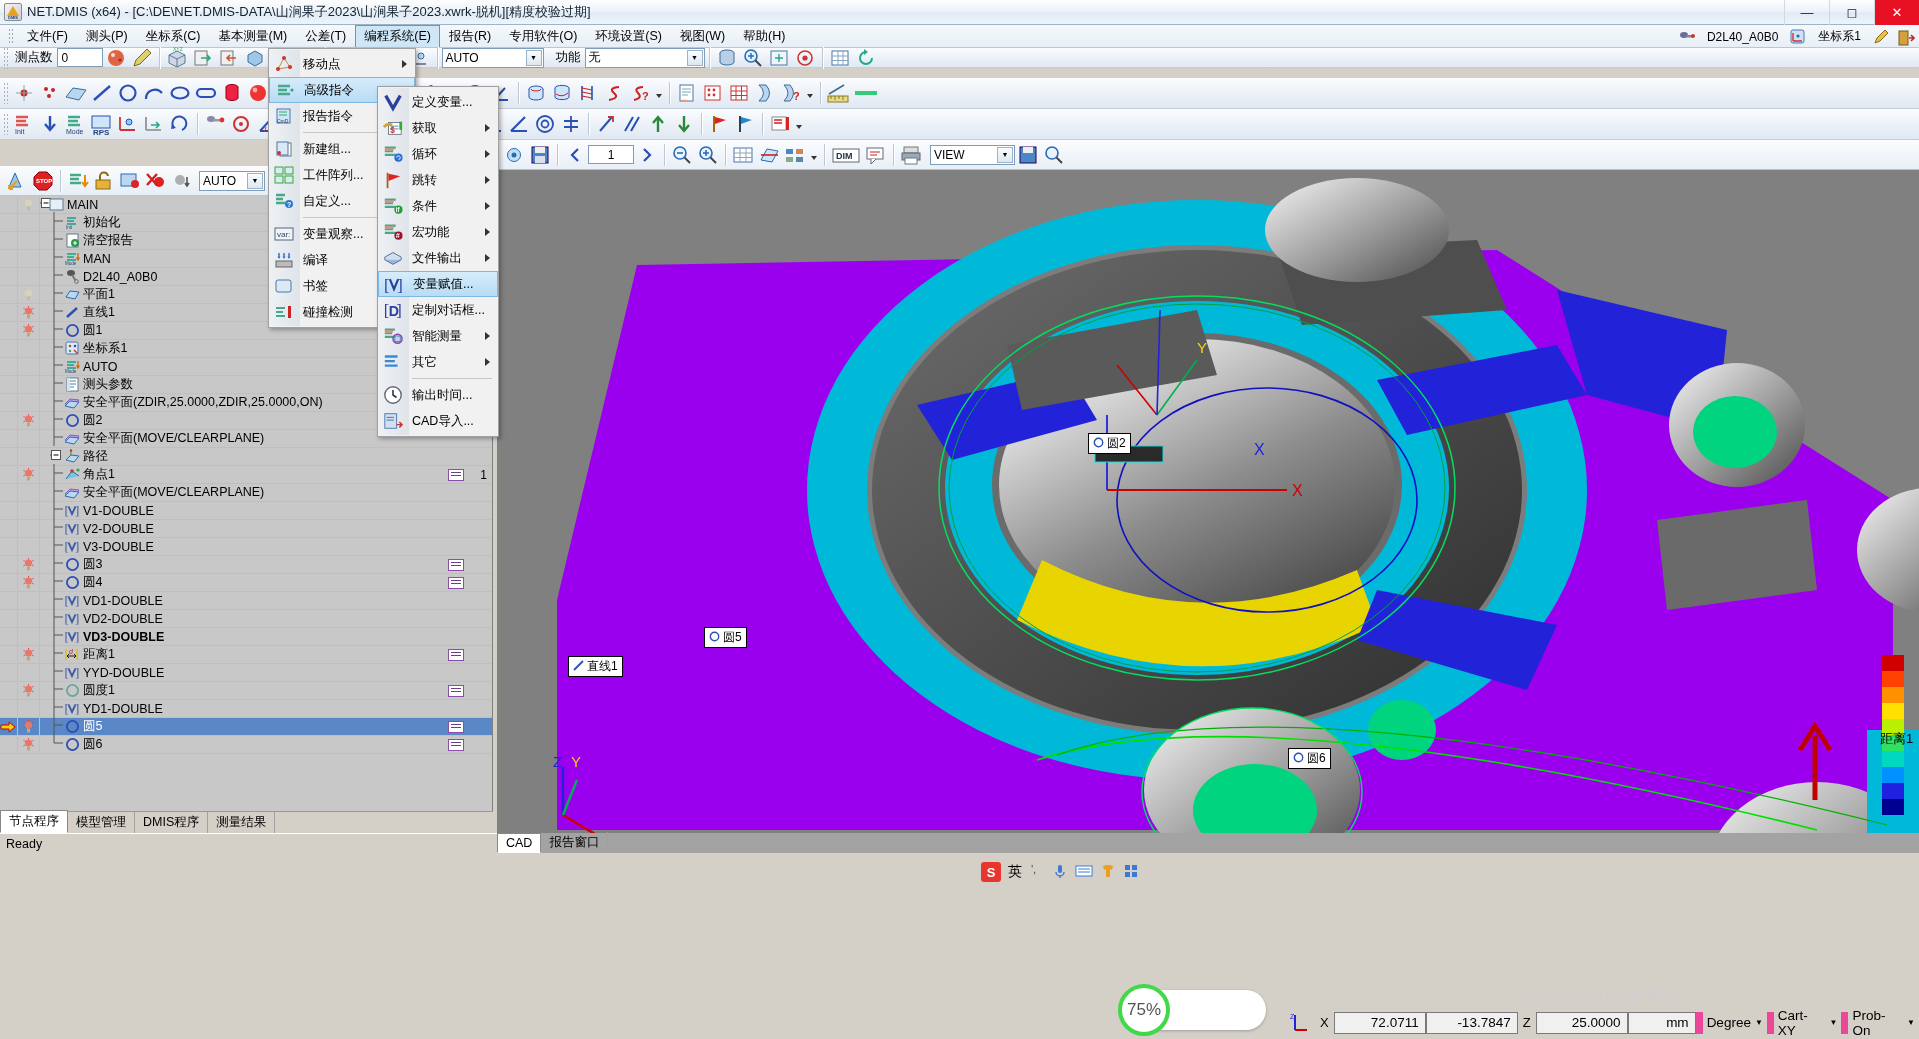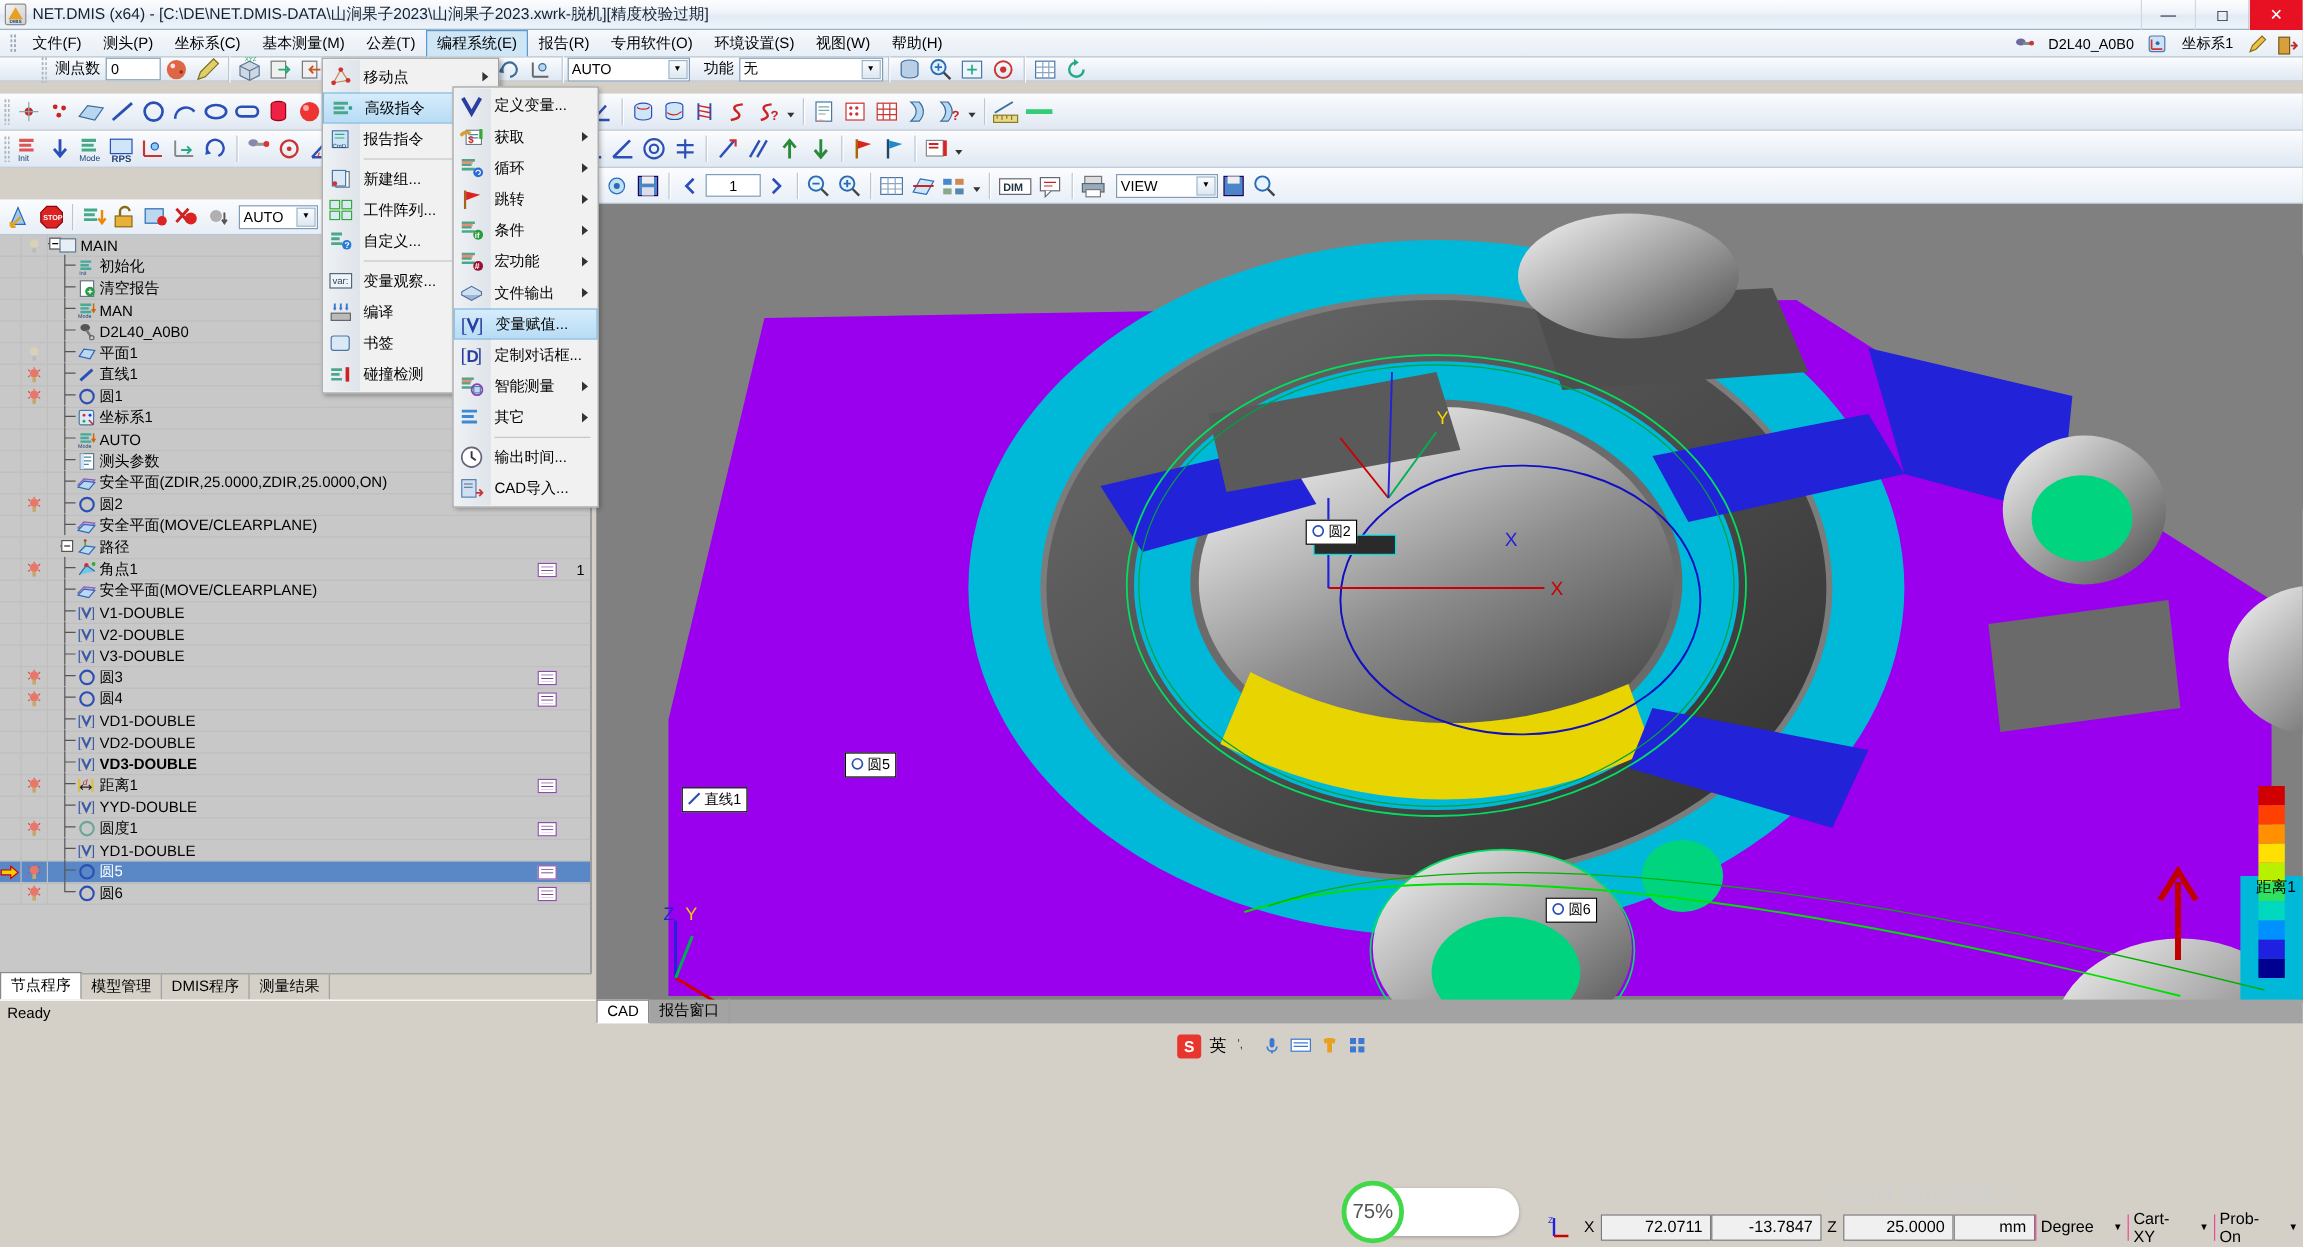--- a/index.html
+++ b/index.html
@@ -128,21 +128,21 @@
   .ime { position:absolute; left:975px; top:860px; height:24px; display:flex;
     align-items:center; gap:7px; padding:0 6px; }
   .ime .s-logo { width:20px;height:20px;background:#e8352e;color:#fff;font-weight:bold;
     font-size:13px;display:flex;align-items:center;justify-content:center;border-radius:3px; }
   .coordbar { position:absolute; left:1290px; top:1010px; height:25px;
     display:flex; align-items:center; font-size:13px; gap:0px; }
   .coordfield { height:22px; min-width:92px; background:#f0f0f0; border:1px solid #7a7a7a;
     display:flex; align-items:center; justify-content:flex-end; padding-right:6px;
     font-size:13.5px; font-family:"Liberation Sans",sans-serif; }
   .cdrop { height:22px; display:flex; align-items:center; padding:0 4px; font-size:13.5px;
-    border-left:1px solid #ec4899; gap:16px; }
+    border-left:7px solid #ec4899; gap:4px; }
 
   .perfwidget { position:absolute; left:1118px; top:984px; width:160px; height:52px; }
   .gauge { position:absolute; left:0; top:0; width:52px; height:52px; border-radius:50%;
     background:#fff; border:4px solid #41d84a; display:flex; align-items:center;
     justify-content:center; font-size:17px; color:#555; z-index:3; }
   .perfbox { position:absolute; left:26px; top:6px; width:122px; height:40px;
     background:#fff; border-radius:20px; box-shadow:0 1px 3px rgba(0,0,0,.25); z-index:2; }
   .wm2 { position:absolute; left:1520px; top:983px; font-size:19px; color:#cfcfcf; letter-spacing:1px; }
 
   
@@ -214,21 +214,21 @@
       </span>
       <span class="mb-ico">
         <svg width="18" height="18" viewBox="0 0 18 18">
             <rect x="2" y="2" width="9" height="14" fill="#d8a03c" stroke="#7a5a14"></rect>
             <path d="M12 9 L17 9 M14 6 L17 9 L14 12" stroke="#c12b2b" stroke-width="1.6" fill="none"></path>
           </svg>
       </span>
     </div>
   </div>
 
-  <div class="tbrow" style="top:48px;height:20px;padding-left:31px;">
+  <div class="tbrow" style="top:48px;height:20px;">
     <div class="grip"></div>
     <span class="lbl">测点数</span>
     <span class="field" style="width:46px">0</span>
     <span class="tbtn">
       <svg width="22" height="22" viewBox="0 0 22 22">
           <circle cx="11" cy="11" r="8" fill="#d64"></circle>
           <circle cx="8" cy="8" r="2" fill="#fdd"></circle>
           <circle cx="15" cy="13" r="1.5" fill="#a22"></circle>
         </svg>
     </span>
@@ -1795,21 +1795,21 @@
         <span class="di">
           <svg width="18" height="16" viewBox="0 0 18 16">
             <path d="M1 4 H10 M1 8 H8 M1 12 H10" stroke="#4aa88a" stroke-width="2.2"></path>
             <rect x="13" y="2" width="3" height="12" fill="#c22"></rect>
           </svg>
         </span>
         <span>碰撞检测</span>
       </div>
     </div>
 
-  <div class="dropdown" id="menu-adv" style="left:377px;top:72px;width:122px;">
+  <div class="dropdown" id="menu-adv" style="left:377px;top:86px;width:122px;">
     <div class="strip"></div>
   <div class="ditem">
         <span class="di">
           <svg width="22" height="20" viewBox="0 0 22 20">
             <path d="M3 3 L11 17 L19 3" stroke="#2a3fa0" stroke-width="3.6" fill="none"></path>
           </svg>
         </span>
         <span>定义变量...</span>
       </div>
       <div class="ditem">

